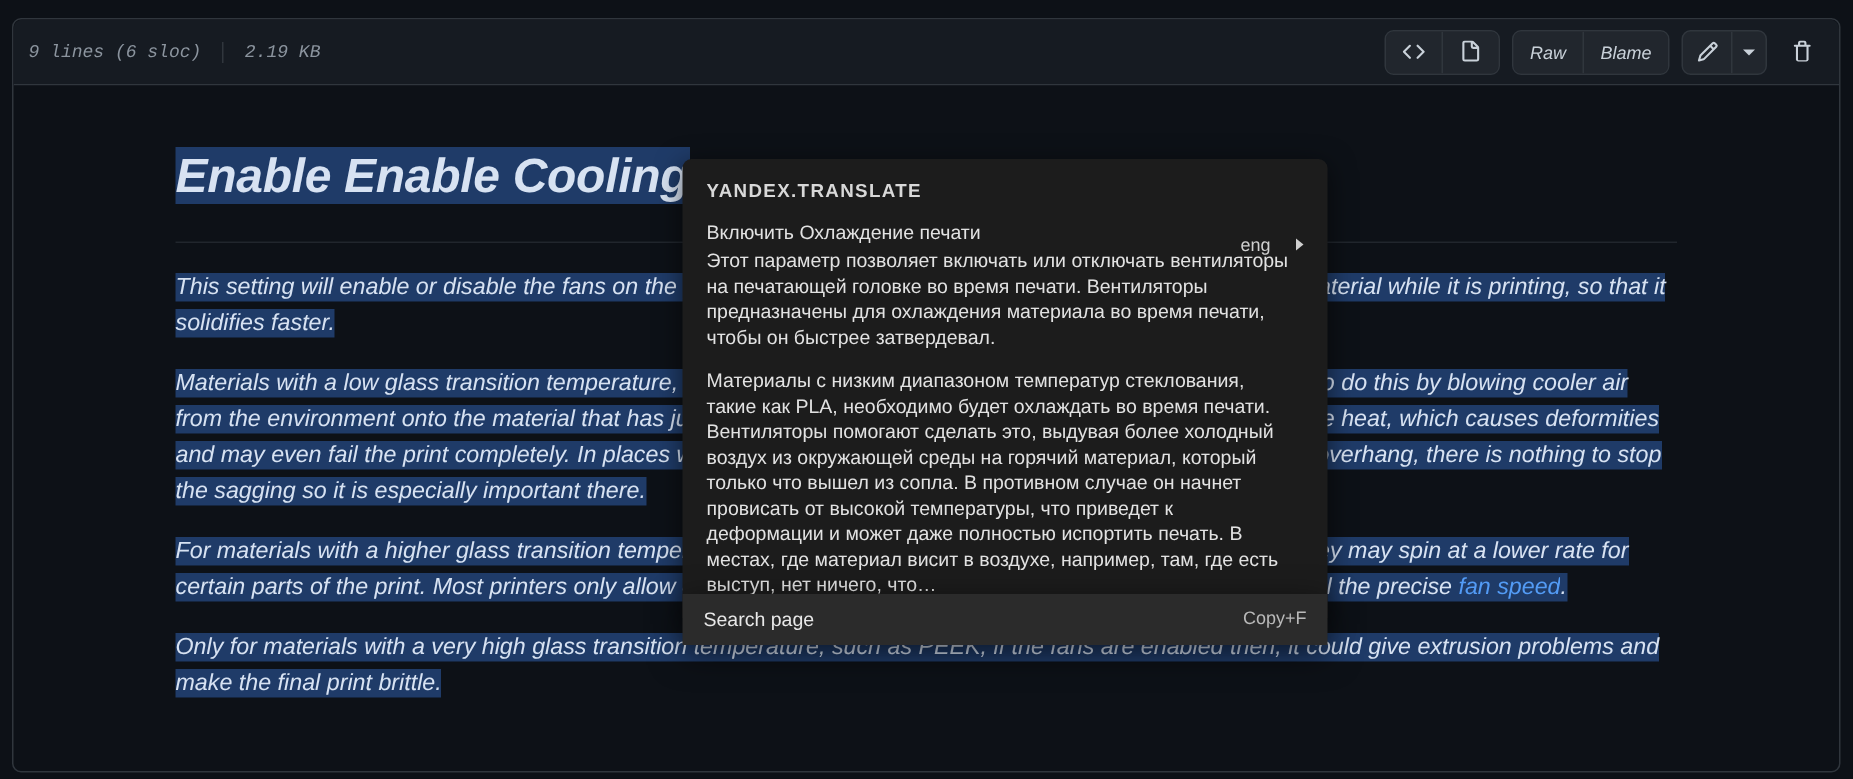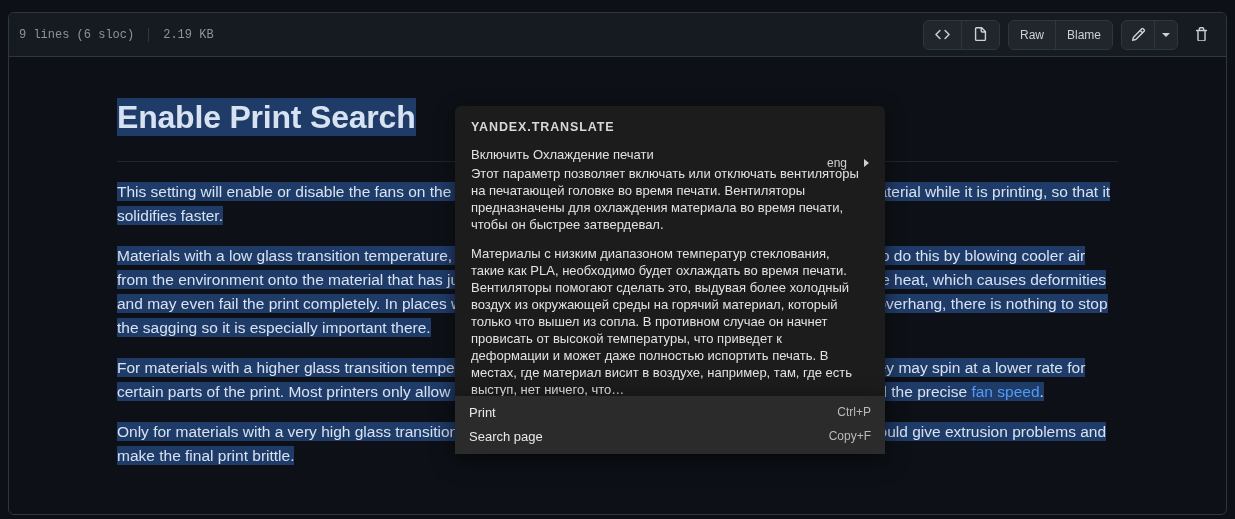--- a/index.html
+++ b/index.html
@@ -24,20 +24,21 @@
   .file-frame {
     position: absolute;
     left: 8px;
     top: 12px;
     right: 8px;
     bottom: 4px;
     border: 1px solid #30363d;
     border-radius: 6px;
     background: #0d1117;
     box-sizing: border-box;
+    font-style: italic;
   }
   .file-header {
     height: 44px;
     background: #161b22;
     border-bottom: 1px solid #30363d;
     border-radius: 6px 6px 0 0;
     display: flex;
     align-items: center;
     padding: 0 10px;
     box-sizing: border-box;
@@ -301,21 +302,21 @@
           <span>
             <svg width="15" height="15" viewBox="0 0 16 16" fill="#c9d1d9">
                 <path d="M11 1.75V3h2.25a.75.75 0 0 1 0 1.5H12.5v9.25A1.75 1.75 0 0 1 10.75 15h-5.5A1.75 1.75 0 0 1 3.5 13.75V4.5H2.75a.75.75 0 0 1 0-1.5H5V1.75C5 .784 5.784 0 6.75 0h2.5C10.216 0 11 .784 11 1.75ZM6.5 1.75V3h3V1.75a.25.25 0 0 0-.25-.25h-2.5a.25.25 0 0 0-.25.25ZM5 4.5v9.25c0 .138.112.25.25.25h5.5a.25.25 0 0 0 .25-.25V4.5H5Z"></path>
               </svg>
           </span>
         </div>
       </div>
     </div>
 
     <div class="content">
-      <h1 class="title"><span class="sel">Enable Print Search</span></h1>
+      <h1 class="title"><span class="sel">Enable Enable Cooling</span></h1>
       <div class="hr"></div>
 
       <p class="para"><span class="sel">This setting will enable or disable the fans on the printhead during printing. The fans are designed to cool the material while it is printing, so that it solidifies faster.</span></p>
 
       <p class="para"><span class="sel">Materials with a low glass transition temperature, such as PLA, need to be cooled while printing. The fans help to do this by blowing cooler air from the environment onto the material that has just come out of the nozzle. Otherwise it will start to </span><a class="link sel" href="#">sag</a><span class="sel"> from the heat, which causes deformities and may even fail the print completely. In places where the material hangs in the air, such as where there is an overhang, there is nothing to stop the sagging so it is especially important there.</span></p>
 
       <p class="para"><span class="sel">For materials with a higher glass transition temperature, such as ABS, it is not necessary to use the fans, but they may spin at a lower rate for certain parts of the print. Most printers only allow controlling the fans via an on/off toggle. You can usually control the precise </span><a class="link sel" href="#">fan speed</a><span class="sel">.</span></p>
 
       <p class="para"><span class="sel">Only for materials with a very high glass transition temperature, such as PEEK, if the fans are enabled then, it could give extrusion problems and make the final print brittle.</span></p>
     </div>
@@ -330,22 +331,18 @@
     </div>
     <div class="tr-body">
       <p>Включить Охлаждение печати</p>
       <p style="margin-top:-10px;">Этот параметр позволяет включать или отключать вентиляторы на печатающей головке во время печати. Вентиляторы предназначены для охлаждения материала во время печати, чтобы он быстрее затвердевал.</p>
       <p>Материалы с низким диапазоном температур стеклования, такие как PLA, необходимо будет охлаждать во время печати. Вентиляторы помогают сделать это, выдувая более холодный воздух из окружающей среды на горячий материал, который только что вышел из сопла. В противном случае он начнет провисать от высокой температуры, что приведет к деформации и может даже полностью испортить печать. В местах, где материал висит в воздухе, например, там, где есть выступ, нет ничего, что…</p>
     </div>
   </div>
 
   <div class="ctxmenu">
     <div class="ctxitem">
-      <span>Print</span>
-      <span class="accel">Ctrl+P</span>
-    </div>
-    <div class="ctxitem">
       <span>Search page</span>
       <span class="accel">Copy+F</span>
     </div>
   </div>
 
 </div>
 
 </body></html>

